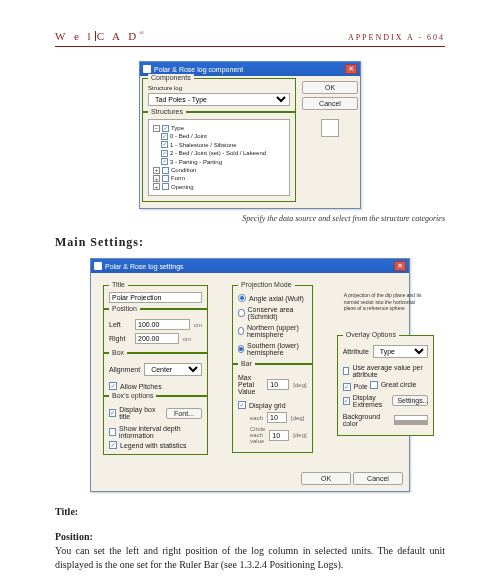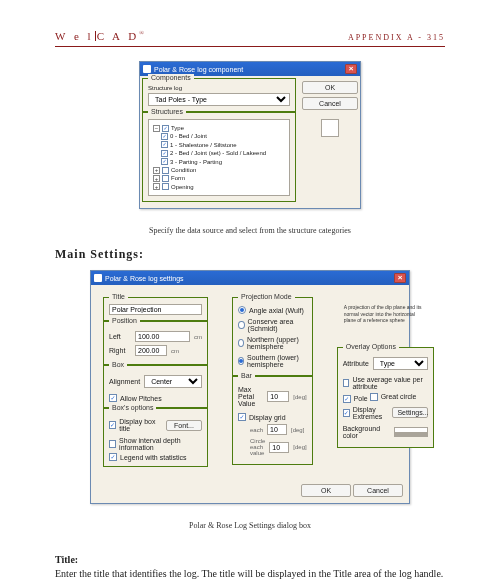--- a/index.html
+++ b/index.html
@@ -5,24 +5,24 @@
   * { box-sizing: border-box; margin: 0; padding: 0; }
   body { font-family: Georgia, serif; font-size: 10px; color: #222; background: #fff; width: 500px; margin: 0 auto; }
   .page { padding: 30px 55px 30px 55px; position: relative; }
   .header-area { display: flex; justify-content: space-between; align-items: baseline; margin-bottom: 4px; }
   .brand { font-family: Georgia, serif; letter-spacing: 3px; font-size: 11px; color: #8a1a1a; }
   .brand .bar { display: inline-block; width: 1px; height: 10px; background: #8a1a1a; margin: 0 1px; vertical-align: -1px; }
   .pgno { font-family: Georgia, serif; font-size: 8px; letter-spacing: 2px; color: #8a1a1a; }
   .hr { height: 1px; background: #8a1a1a; margin-bottom: 14px; }
 
   .figure-wrap { text-align: center; margin: 8px 0 6px; }
-  .caption { font-size: 8px; margin-top: 17px; color: #333; text-align: center; }
+  .caption { font-style: italic; font-size: 8px; margin-top: 5px; color: #333; text-align: right; }
 
   .section-label { font-size: 12px; font-weight: bold; letter-spacing: 1px; margin: 12px 0 6px 0; }
-  .body-h { font-weight: bold; font-size: 10px; margin-top: 24px; }
+  .body-h { font-weight: bold; font-size: 10px; margin-top: 14px; }
   .body-p { font-size: 10px; line-height: 1.35; text-align: justify; margin-top: 2px; }
 
   
   .dialog { display: inline-block; text-align: left; font-family: Tahoma, Arial, sans-serif; font-size: 7px; background: #f4f0e6; border: 1px solid #6b8ab2; box-shadow: 1px 1px 2px rgba(0,0,0,0.2); }
   .titlebar { background: linear-gradient(#2a6bd4,#245fbf); color: #fff; display: flex; align-items: center; justify-content: space-between; padding: 2px 3px; font-size: 7px; }
   .titlebar .tb-left { display: flex; align-items: center; gap: 3px; }
   .titlebar .tb-icon { width: 8px; height: 8px; background: #fff; border-radius: 1px; display: inline-block; }
   .titlebar .close { width: 12px; height: 10px; background: #d9534f; border: 1px solid #9b3e3c; color: #fff; font-weight: bold; font-size: 8px; line-height: 8px; text-align: center; border-radius: 1px; cursor: pointer; }
   .group { border: 1px solid #4d7c0f; padding: 6px 5px 5px; position: relative; background: #f4f0e6; }
   .group-title { position: absolute; top: -5px; left: 5px; background: #f4f0e6; padding: 0 3px; font-size: 7px; color: #333; }
@@ -58,21 +58,21 @@
   .footer-btns { text-align: right; padding: 5px 6px 6px; }
 </style>
 </head>
 <body>
 
 <div class="page">
   <div class="header-area">
     <span class="brand">
       W e l<span class="bar"></span>C A D<sup style="font-size:6px">®</sup>
     </span>
-    <span class="pgno">APPENDIX A - 315</span>
+    <span class="pgno">APPENDIX A - 604</span>
   </div>
   <div class="hr"></div>
 
   <div class="figure-wrap">
     <div class="dialog d1">
       <div class="titlebar">
         <span class="tb-left">
             <span class="tb-icon"></span>
           <span>Polar &amp; Rose log component</span>
           </span>
@@ -158,21 +158,21 @@
           </div>
           <div class="group">
               <span class="group-title">Position</span>
             <div class="row-inline">
                 <span style="width:22px">Left</span>
               <input class="input" style="width: 55px;" value="100.00">
               <span class="minitxt">cm</span>
               </div>
             <div class="row-inline">
                 <span style="width:22px">Right</span>
-              <input class="input" style="width: 32px;" value="200.00">
+              <input class="input" style="width: 44px;" value="200.00">
               <span class="minitxt">cm</span>
               </div>
           </div>
           <div class="group"><span class="group-title">Box</span>
             <div class="row-inline">
                 <span>Alignment</span>
               <select class="input" style="flex:1"><option>Center</option></select>
               </div>
             <div class="checkbox" style="margin-top:3px">
                 <span class="box">✓</span>
@@ -271,21 +271,19 @@
               <span class="swatch"></span>
               </div>
           </div>
         </div>
       </div>
       <div class="footer-btns">
         <span class="btn">OK</span>
         <span class="btn">Cancel</span>
       </div>
     </div>
-    <div class="caption">Polar &amp; Rose Log Settings dialog box</div>
   </div>
 
   <div class="body-h">Title:</div>
-  <div class="body-p">Enter the title that identifies the log. The title will be displayed in the Title area of the log handle.</div>
   <div class="body-h">Position:</div>
   <div class="body-p">You can set the left and right position of the log column in selected units. The default unit displayed is the one set for the Ruler Bar (see 1.3.2.4 Positioning Logs).</div>
 
 </div>
 
 </body></html>

